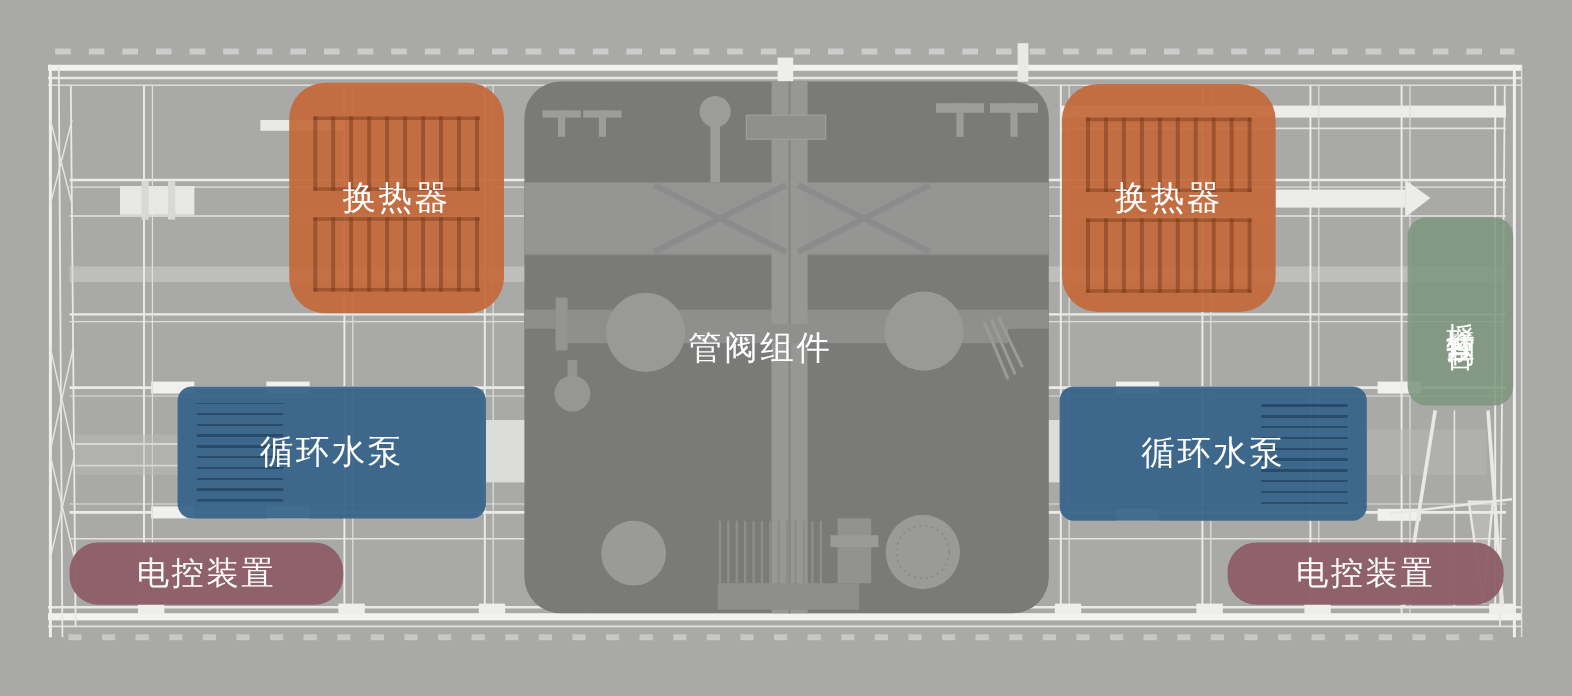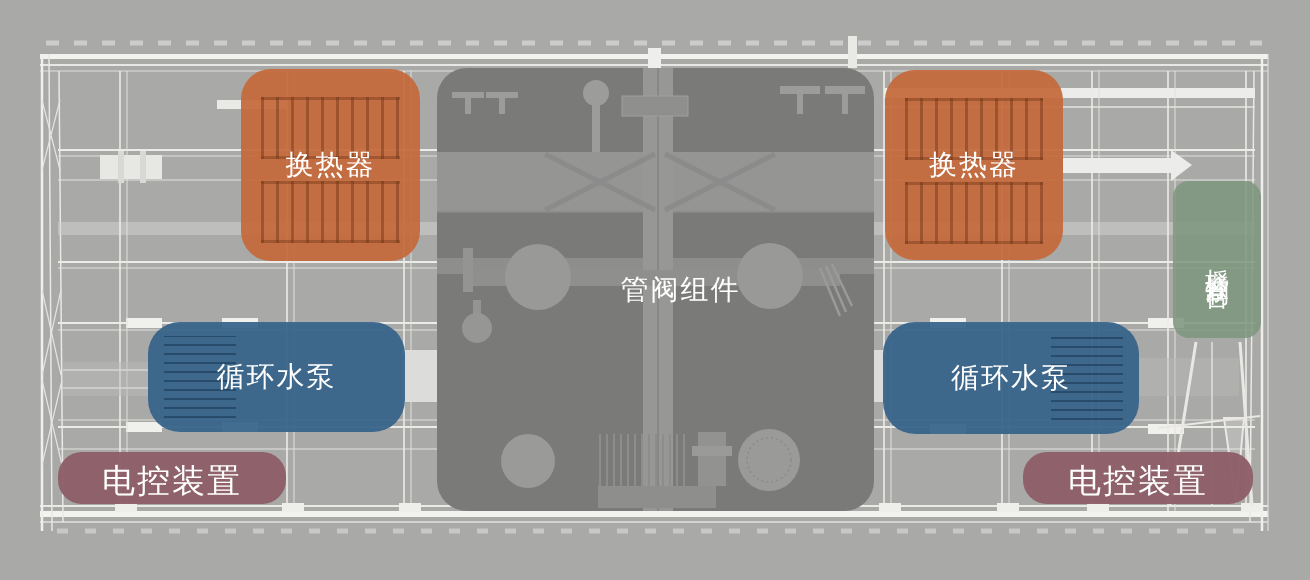--- a/index.html
+++ b/index.html
@@ -16,40 +16,40 @@
   
   .hx{border-radius:30px;background-color:rgba(197,105,58,.93);font-size:28px;}
   .hx::before,.hx::after{content:"";position:absolute;left:20px;right:20px;height:56px;
       background:repeating-linear-gradient(90deg,rgba(104,47,18,.42) 0 3px,transparent 3px 15px);
       border-top:3px solid rgba(104,47,18,.38);border-bottom:3px solid rgba(104,47,18,.38);}
   .hx::before{top:28px;} .hx::after{top:112px;}
   .hx-left{left:241px;top:69px;width:179px;height:192px;}
   .hx-right{left:885px;top:70px;width:178px;height:190px;}
 
   
-  .pump{border-radius:32px;background-color:rgba(54,100,138,.94);font-size:28px;}
+  .pump{border-radius:12px;background-color:rgba(54,100,138,.94);font-size:28px;}
   .pump::before{content:"";position:absolute;top:14px;bottom:14px;width:72px;
       background:repeating-linear-gradient(0deg,rgba(8,32,56,.40) 0 2px,transparent 2px 9px);}
   .pump-left{left:148px;top:322px;width:257px;height:110px;}
   .pump-left::before{left:16px;}
   .pump-right{left:883px;top:322px;width:256px;height:112px;}
   .pump-right::before{right:16px;}
 
   
-  .ec{border-radius:24px;background-color:rgba(142,94,103,.96);font-size:33px;align-items:flex-end;}
+  .ec{border-radius:24px;background-color:rgba(142,94,103,.96);font-size:27px;}
   .ec-left{left:58px;top:452px;width:228px;height:52px;}
   .ec-right{left:1023px;top:452px;width:230px;height:52px;}
 
   
   .console{left:1173px;top:181px;width:88px;height:157px;border-radius:16px;
       background-color:rgba(125,151,125,.87);font-size:24px;letter-spacing:4px;}
   .console .lbl{writing-mode:vertical-rl;text-orientation:upright;line-height:1;}
 
   
-  .pva-region{left:462px;top:68px;width:437px;height:443px;background:transparent;
+  .pva-region{left:415px;top:68px;width:437px;height:443px;background:transparent;
       font-size:28px;border-radius:30px;}
 </style>
 </head>
 <body>
 
 <div class="stage">
 
   <svg width="1310" height="580" viewBox="0 0 1310 580">
 
     <g>

